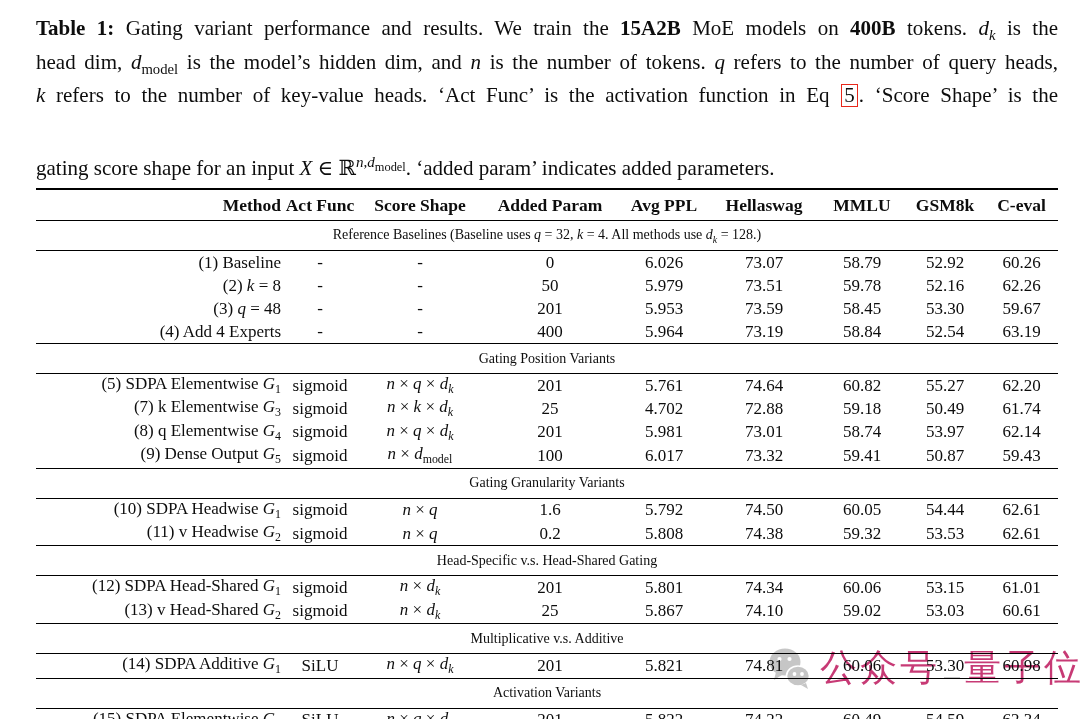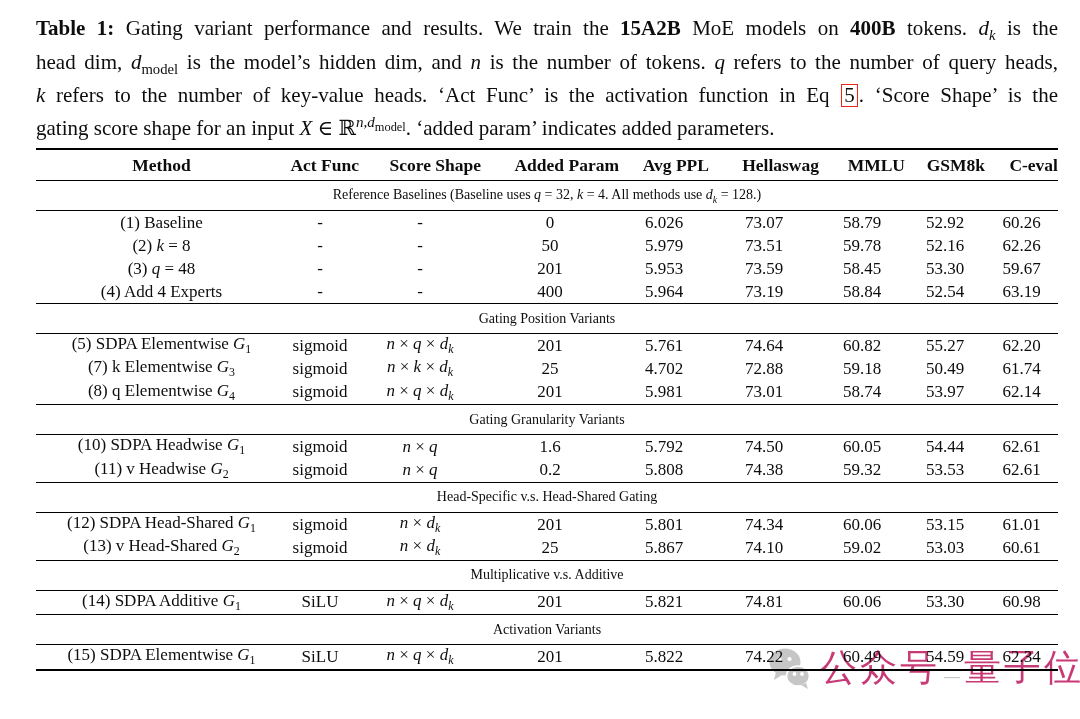--- a/index.html
+++ b/index.html
@@ -11,21 +11,21 @@
   }
   .page { position: relative; width: 1080px; height: 719px; overflow: hidden; background: #fff; }
 
   
   .caption { padding: 15px 0 0 36px; width: 1022px; }
   .caption-line {
     font-size: 21px; line-height: 26.4px;
     text-align: justify; text-align-last: justify;
     white-space: normal;
   }
-  .caption-line:last-child { text-align-last: left; }
+  .caption-line:last-child { text-align-last: left; margin-top: 40px; }
   .caption-line i { font-style: italic; }
   sub { font-size: 70%; }
   sup { font-size: 72%; }
   sup sub { font-size: 82%; }
   .eqref {
     border: 1.5px solid #e8271a;
     padding: 0 2px; margin: 0 1px;
     line-height: 1;
     display: inline-block;
   }
@@ -35,26 +35,26 @@
     margin: 7px 0 0 36px;
     width: 1022px;
     table-layout: fixed;
     border-collapse: collapse;
     border-top: 2px solid #000;
     border-bottom: 2.5px solid #000;
     background: transparent;
     position: relative; z-index: 2;
   }
   thead tr { border-bottom: 1.5px solid #000; }
-  thead th { font-size: 17.5px; font-weight: bold; height: 30px; vertical-align: middle; text-align: right; padding: 0; }
+  thead th { font-size: 17.5px; font-weight: bold; height: 30px; vertical-align: middle; text-align: center; padding: 0; }
   tr.section { border-top: 1px solid #000; border-bottom: 1px solid #000; }
   tr.section td { text-align: center; font-size: 14px; height: 29px; vertical-align: middle; }
   tbody td { font-size: 17px; height: 23px; text-align: center; vertical-align: middle; padding: 0; }
   td.bold { font-weight: normal; }
-  th.col-method, td.col-method { text-align: center; padding-left: 6px; }
+  th.col-method, td.col-method { text-align: right; padding-left: 6px; }
   .col-method   { width: 239px; }
   .col-act-func { width: 78px; }
   .col-score-shape { width: 122px; }
   .col-added-param { width: 138px; }
   .col-avg-ppl  { width: 90px; }
   .col-hellaswag{ width: 110px; }
   .col-mmlu     { width: 86px; }
   .col-gsm8k    { width: 80px; }
   .col-c-eval   { width: 73px; }
 
@@ -190,20 +190,31 @@
           <td class="col-method">(8) q Elementwise <i>G</i><sub>4</sub></td>
           <td class="col-act-func">sigmoid</td>
           <td class="col-score-shape"><i>n</i> × <i>q</i> × <i>d<sub>k</sub></i></td>
           <td class="col-added-param">201</td>
           <td class="col-avg-ppl">5.981</td>
           <td class="col-hellaswag">73.01</td>
           <td class="col-mmlu">58.74</td>
           <td class="col-gsm8k">53.97</td>
           <td class="col-c-eval">62.14</td>
         </tr>
+        <tr>
+          <td class="col-method">(9) Dense Output <i>G</i><sub>5</sub></td>
+          <td class="col-act-func">sigmoid</td>
+          <td class="col-score-shape"><i>n</i> × <i>d</i><sub>model</sub></td>
+          <td class="col-added-param">100</td>
+          <td class="col-avg-ppl">6.017</td>
+          <td class="col-hellaswag">73.32</td>
+          <td class="col-mmlu">59.41</td>
+          <td class="col-gsm8k">50.87</td>
+          <td class="col-c-eval">59.43</td>
+        </tr>
         <tr class="section">
           <td colspan="9">Gating Granularity Variants</td>
         </tr>
         <tr>
           <td class="col-method">(10) SDPA Headwise <i>G</i><sub>1</sub></td>
           <td class="col-act-func">sigmoid</td>
           <td class="col-score-shape"><i>n</i> × <i>q</i></td>
           <td class="col-added-param">1.6</td>
           <td class="col-avg-ppl">5.792</td>
           <td class="col-hellaswag">74.50</td>

